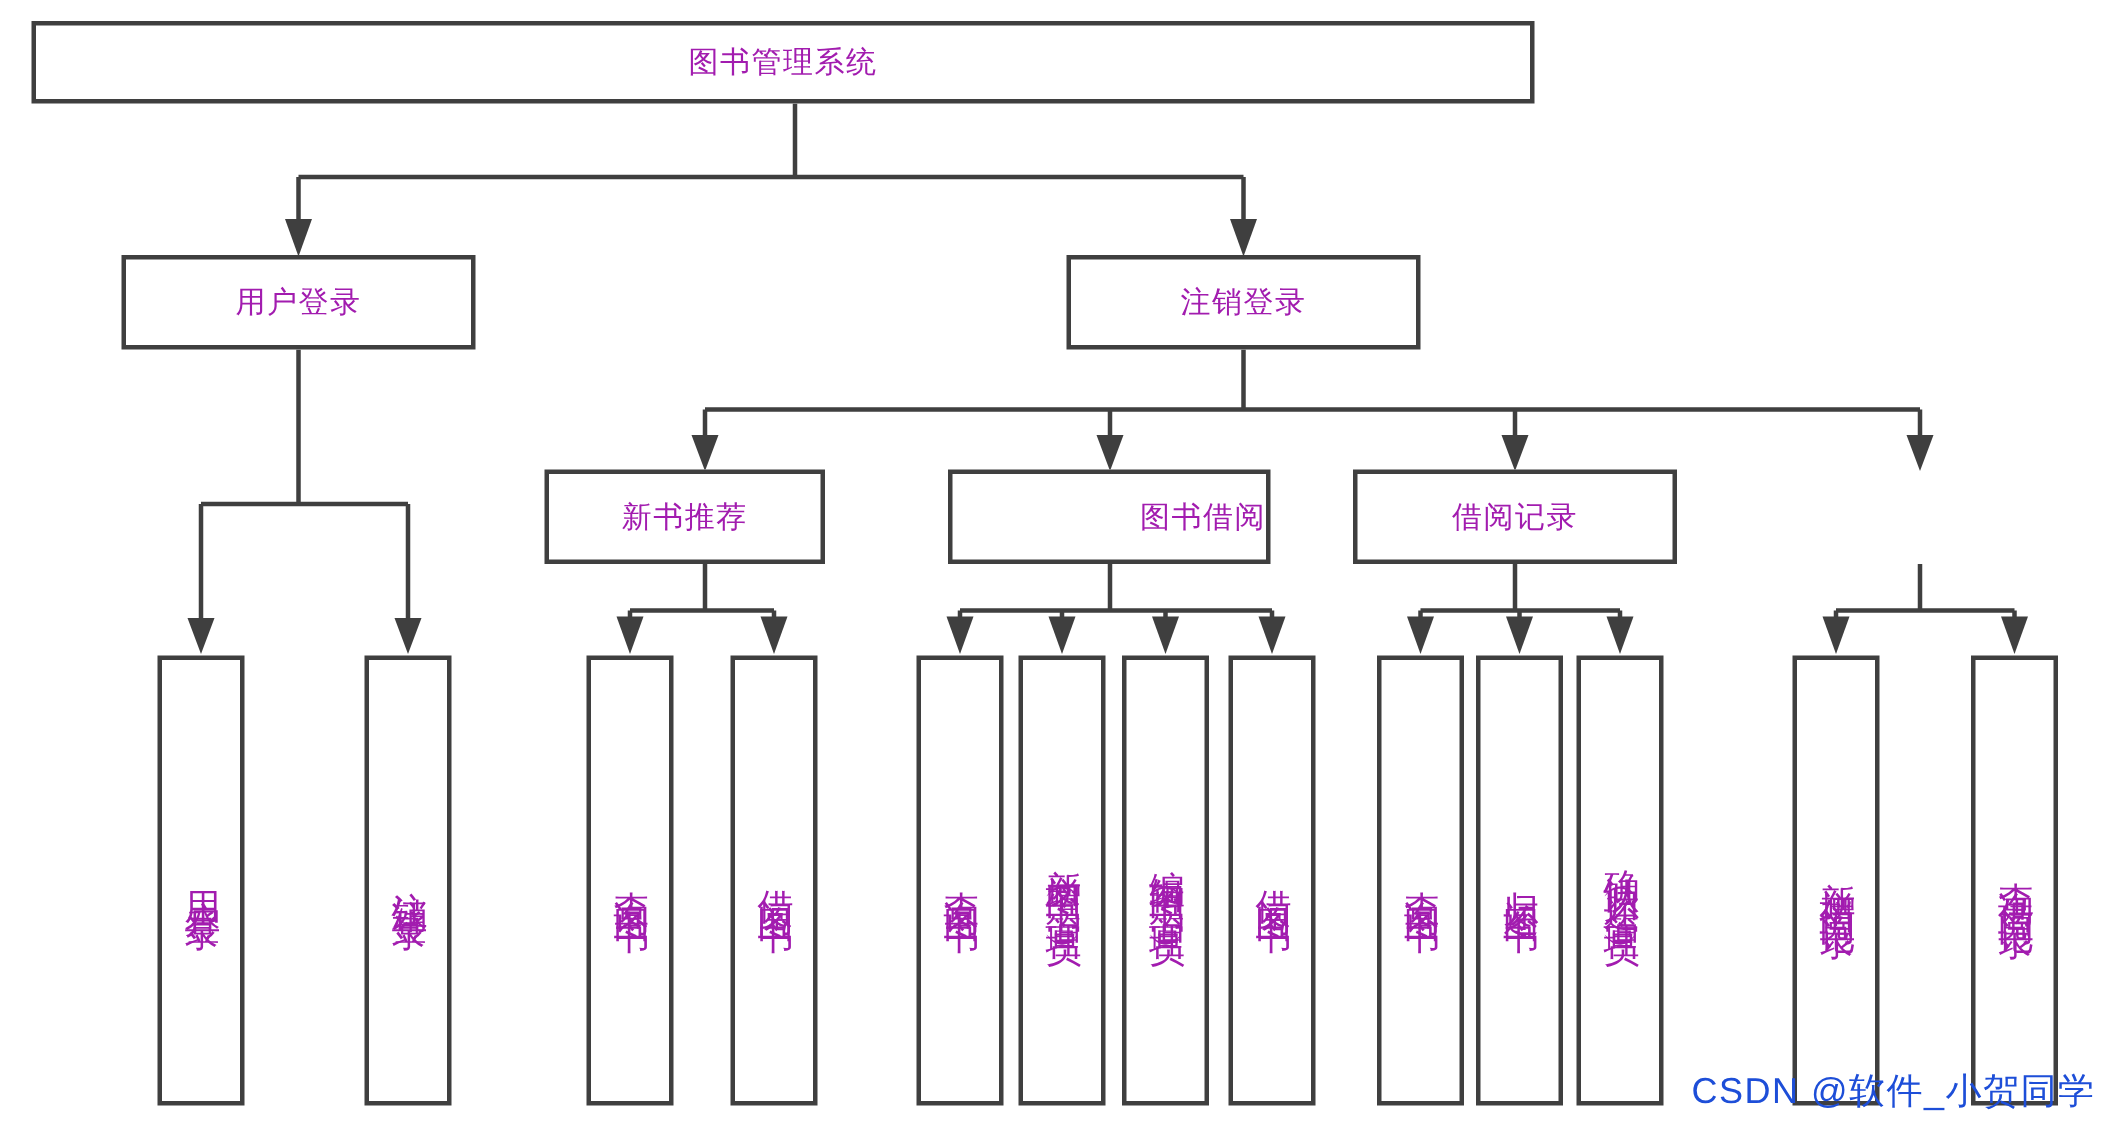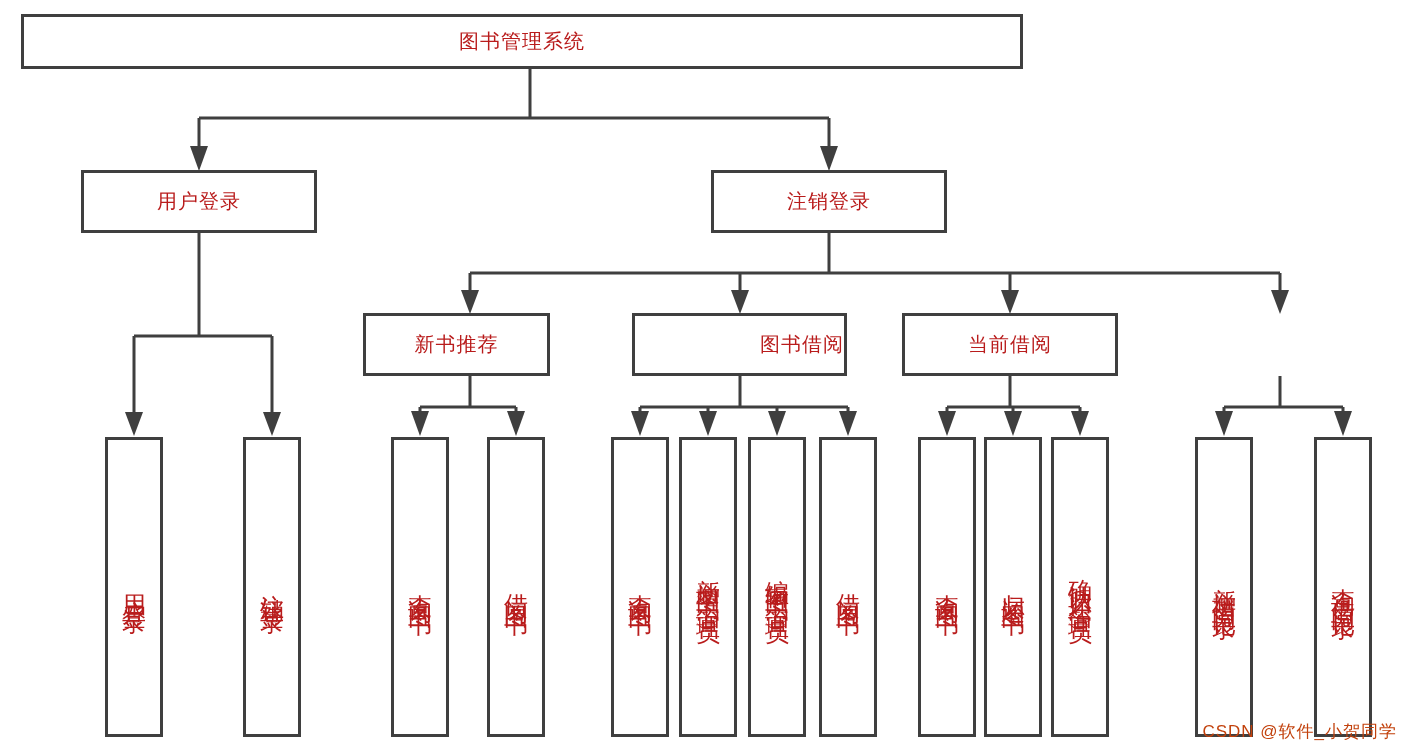--- a/index.html
+++ b/index.html
@@ -4,31 +4,31 @@
 <style>
   html,body{margin:0;padding:0;background:#ffffff;}
   .stage{
     position:relative;width:1405px;height:747px;background:#ffffff;
     font-family:"Liberation Sans","DejaVu Sans",sans-serif;overflow:hidden;
   }
   svg.wires{position:absolute;left:0;top:0;width:1405px;height:747px;}
   .node{
     position:absolute;background:#ffffff;border:3px solid #3f3f3f;
     box-sizing:border-box;display:flex;align-items:center;justify-content:center;
-    color:#b91c1c;
+    color:#a21caf;
   }
   .node.h{font-size:20px;letter-spacing:1px;white-space:nowrap;}
   .node.v{font-size:24px;}
   .node.v .vtxt{
     writing-mode:vertical-rl;text-orientation:mixed;
     letter-spacing:6px;line-height:1;
   }
   .watermark{
-    position:absolute;right:8px;bottom:4px;font-size:17px;
-    color:#c2410c;letter-spacing:1px;white-space:nowrap;
+    position:absolute;right:8px;bottom:4px;font-size:24px;
+    color:#1d4ed8;letter-spacing:1px;white-space:nowrap;
   }
 </style>
 </head>
 <body>
 
 <div class="stage">
 
   <svg class="wires" viewBox="0 0 1405 747" fill="none" stroke="#3f3f3f" stroke-width="3">
 
     <path d="M530 69 V118 M199 118 H829 M199 118 V148 M829 118 V148"></path>
@@ -76,21 +76,21 @@
     <span>注销登录</span>
   </div>
 
   <div class="node h" style="left:363px;top:313px;width:187px;height:63px;">
     <span>新书推荐</span>
   </div>
   <div class="node h" style="left:632px;top:313px;width:215px;height:63px;justify-content:flex-end;">
     <span>图书借阅</span>
   </div>
   <div class="node h" style="left:902px;top:313px;width:216px;height:63px;">
-    <span>当前借阅</span>
+    <span>借阅记录</span>
   </div>
 
   <div class="node v" style="left:105px;top:437px;width:58px;height:300px;">
     <span class="vtxt">用户登录</span>
   </div>
   <div class="node v" style="left:243px;top:437px;width:58px;height:300px;">
     <span class="vtxt">注销登录</span>
   </div>
 
   <div class="node v" style="left:391px;top:437px;width:58px;height:300px;">

